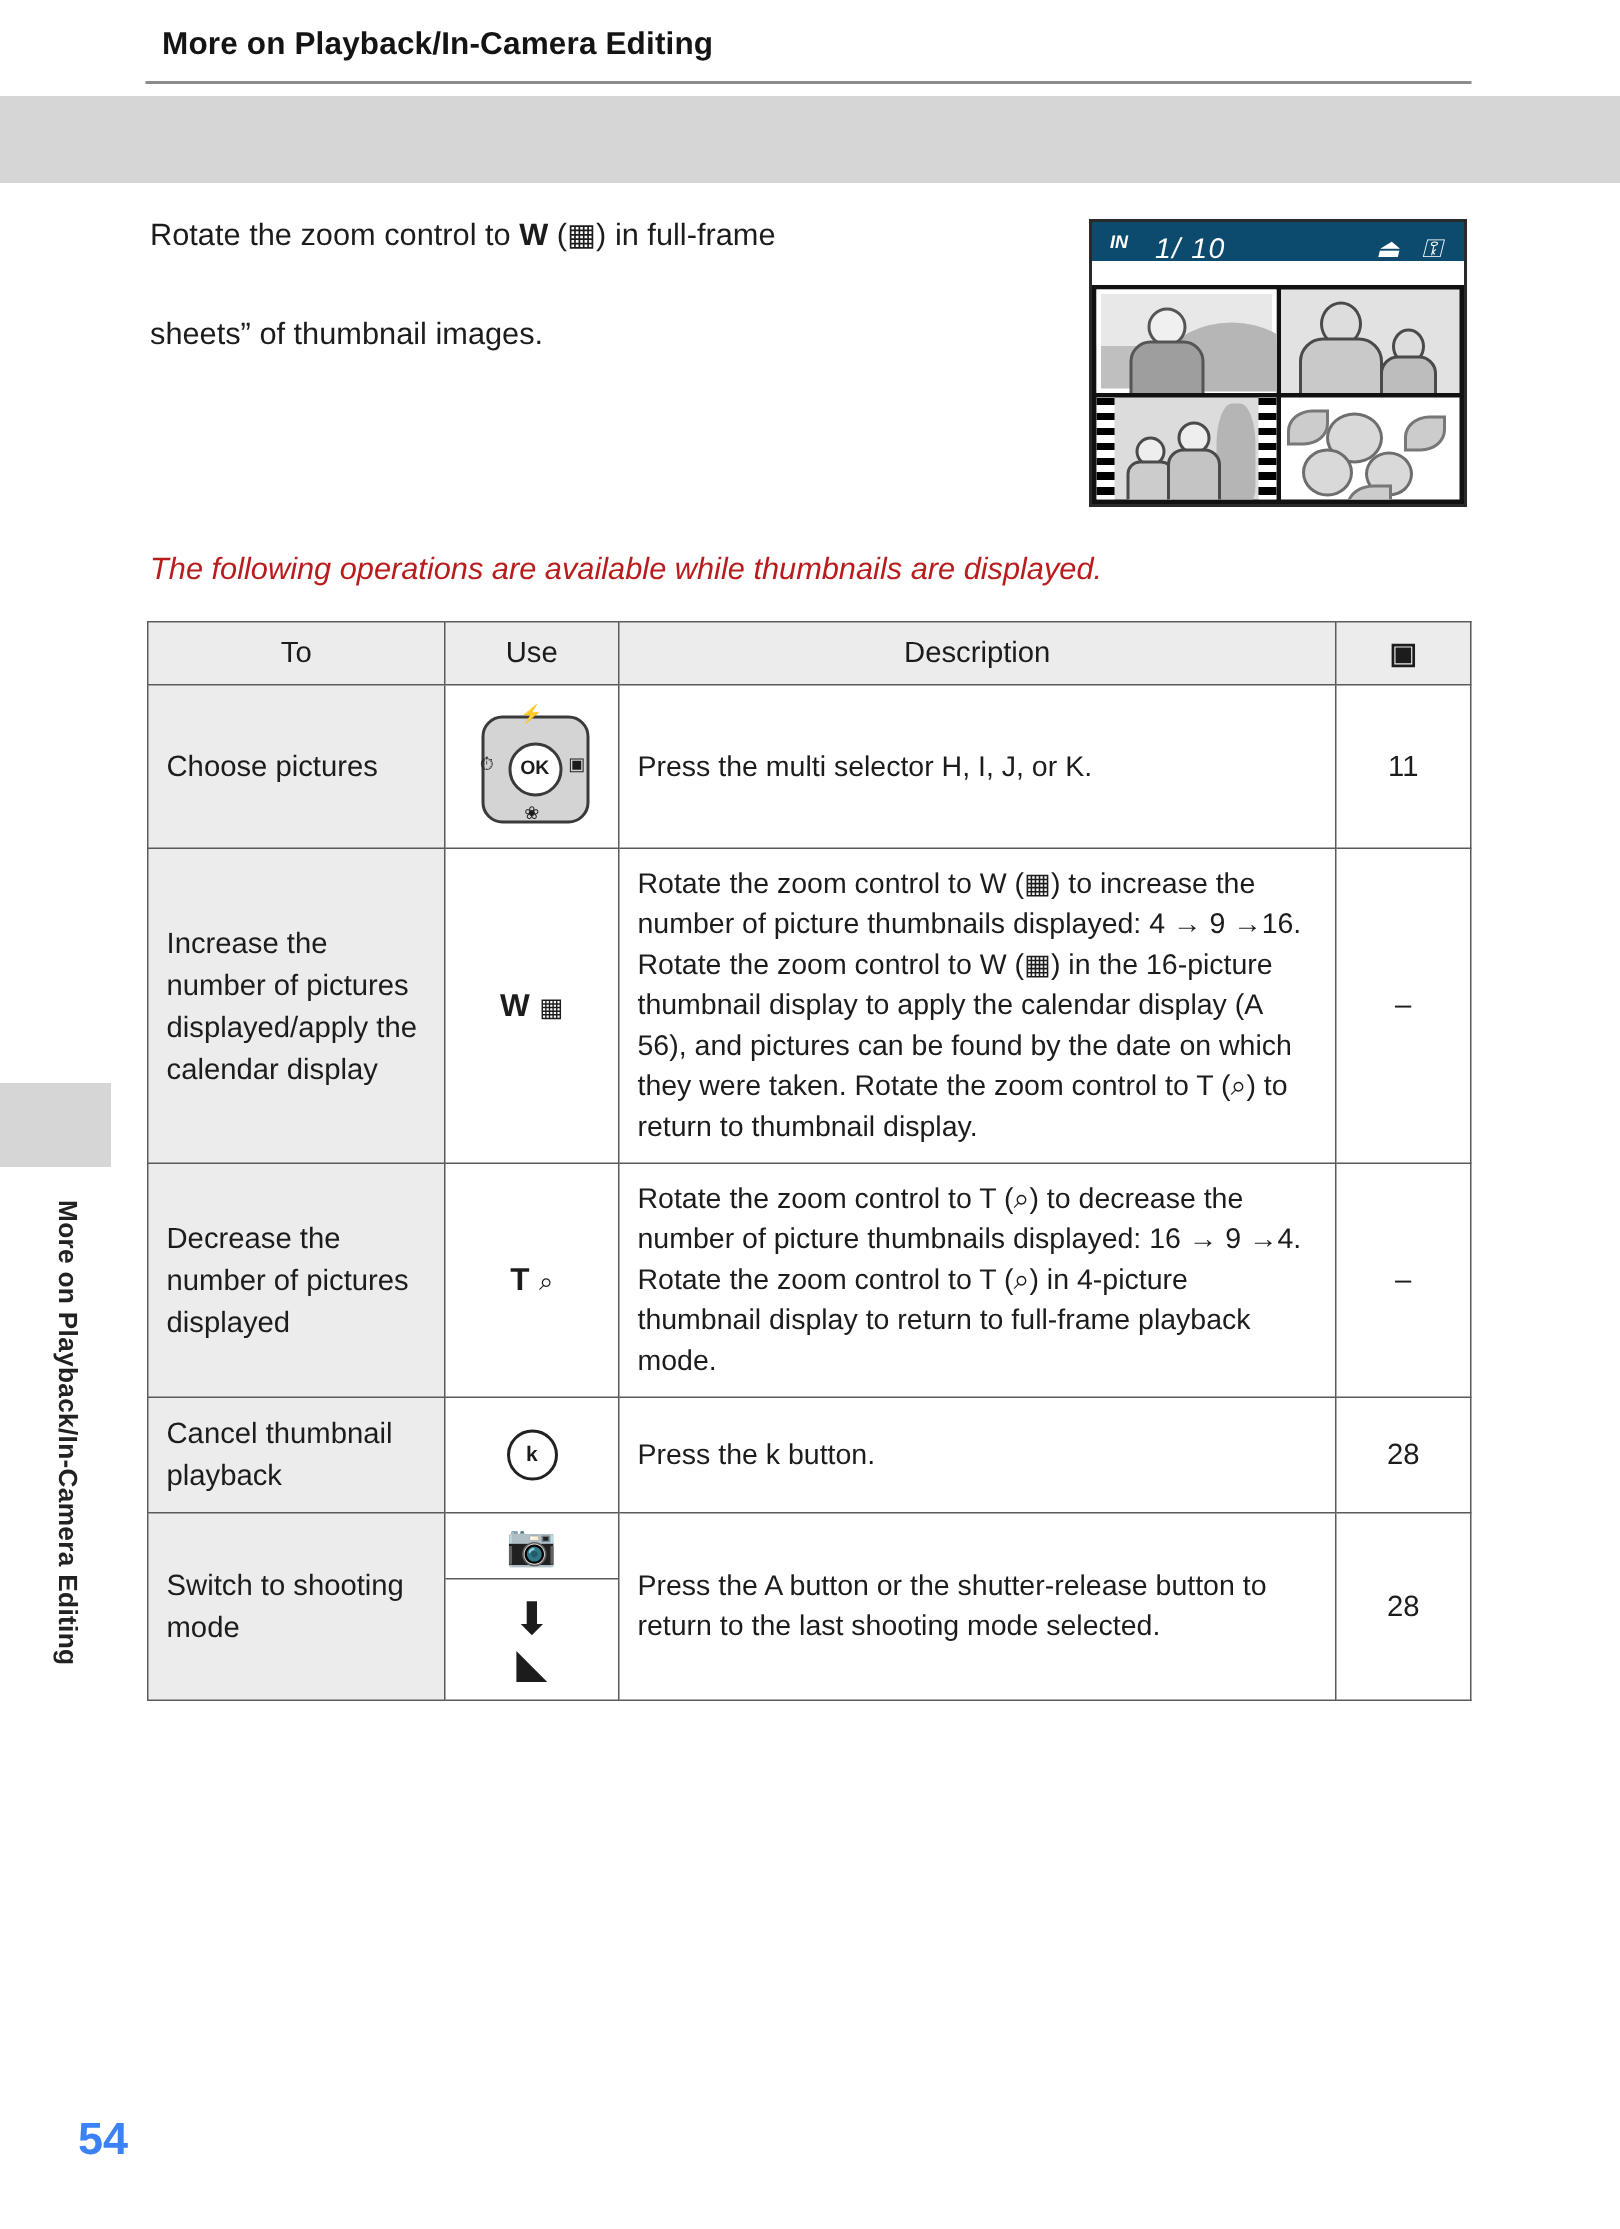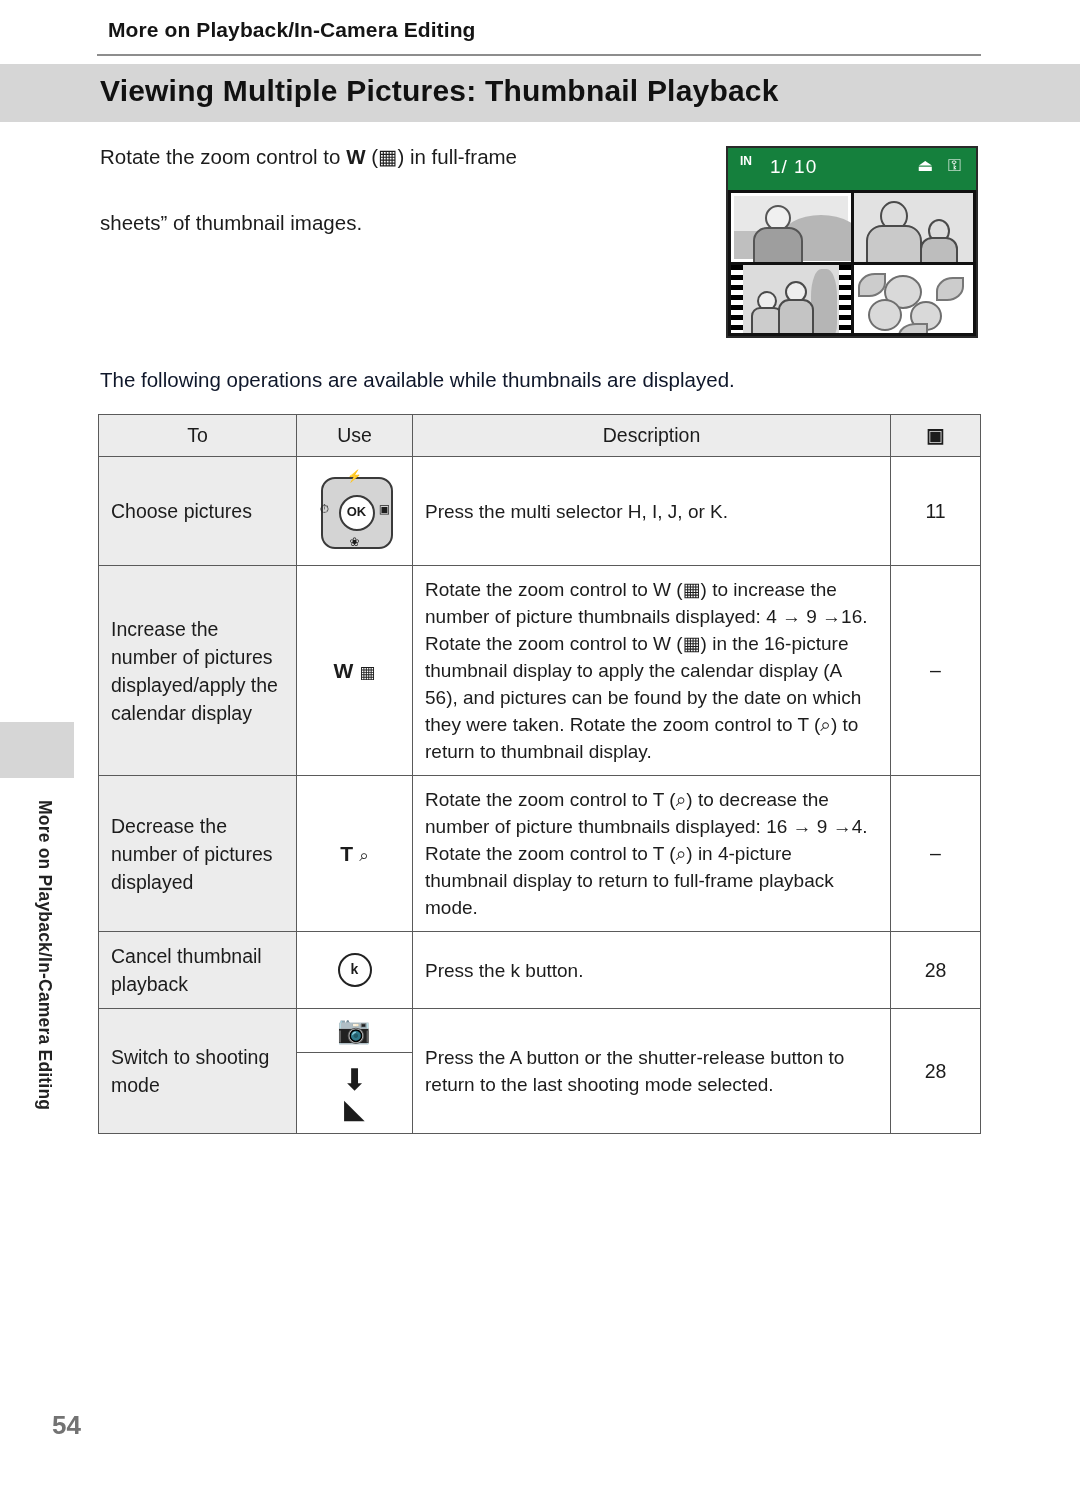--- a/index.html
+++ b/index.html
@@ -80,24 +80,25 @@
     width: 252px;
     height: 192px;
     background: #ffffff;
     border: 2px solid #2a2a2a;
     box-sizing: border-box;
   }
   .mon-top {
     position: absolute;
     left: 0; top: 0;
     width: 100%;
-    height: 42px;
-    background: #15803d;
+    height: 26px;
+    background: #0c4a6e;
     color: #fff;
     box-sizing: border-box;
+    font-style: italic;
   }
   .mon-top .frame-count {
     position: absolute;
     left: 12px;
     top: 8px;
     font-size: 19px;
     letter-spacing: 1px;
     font-family: "Liberation Sans", sans-serif;
   }
   .mon-top .in-badge {
@@ -179,21 +180,22 @@
     position: absolute; background: #cccccc; border: 2px solid #777; border-radius: 60% 0 60% 0;
   }
 
   
   .para2 {
     position: absolute;
     left: 100px;
     top: 368px;
     width: 860px;
     font-size: 20.5px;
-    color: #0f172a;
+    color: #b91c1c;
+    font-style: italic;
   }
 
   
   .tbl {
     position: absolute;
     left: 98px;
     top: 414px;
     width: 882px;
     border-collapse: collapse;
     table-layout: fixed;
@@ -275,34 +277,33 @@
     color: #222;
     writing-mode: vertical-rl;
     letter-spacing: 0.2px;
   }
 
   
   .page-num {
     position: absolute;
     left: 52px;
     top: 1410px;
-    font-size: 26px;
-    font-weight: bold;
-    color: #737373;
+    font-size: 30px;
+    font-weight: bold;
+    color: #3b82f6;
   }
 </style>
 </head>
 <body>
 
 <div class="page">
 
   <div class="section-head">More on Playback/In-Camera Editing</div>
   <div class="head-rule"></div>
   <div class="title-band"></div>
-  <div class="title-text">Viewing Multiple Pictures: Thumbnail Playback</div>
 
   <div class="intro">
     <span>Rotate the zoom control to </span><span class="ic">W</span><span> (</span><span>▦</span><span>) in full-frame</span><br>
     <br>
     <span>sheets” of thumbnail images.</span>
   </div>
 
   <div class="monitor">
     <div class="mon-top">
       <span class="in-badge">IN</span>

